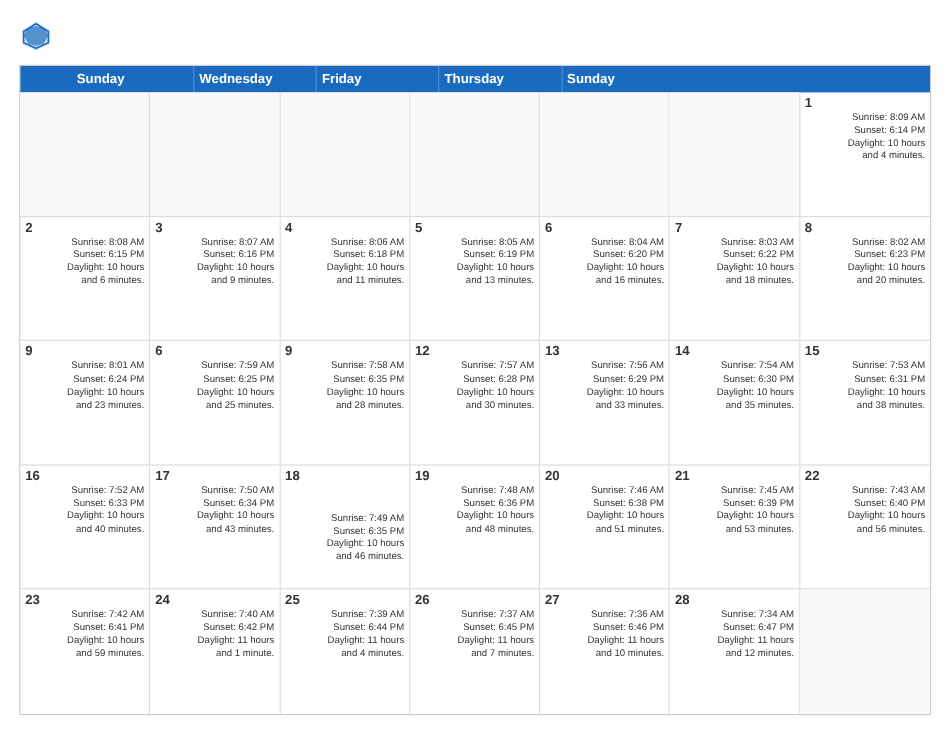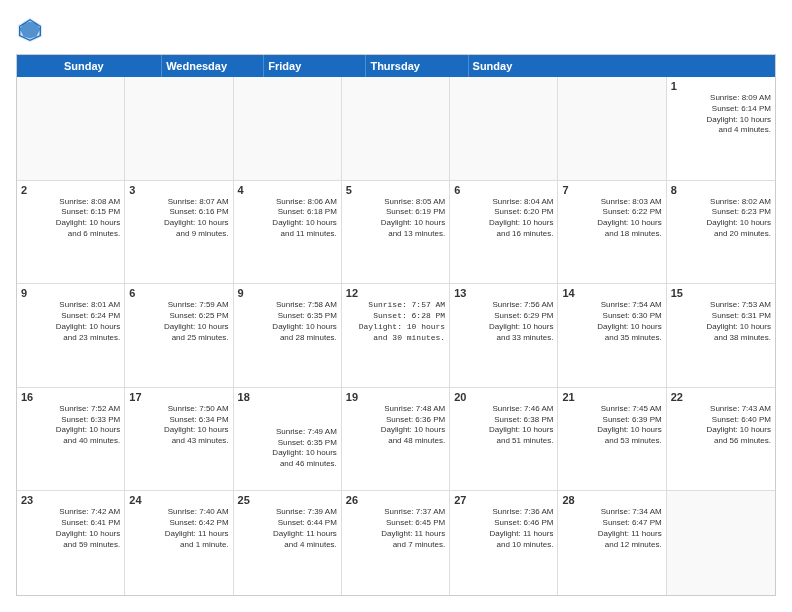--- a/index.html
+++ b/index.html
@@ -225,21 +225,21 @@
           </div>
           <div class="cal-cell">
             <span class="day-num">9</span>
             <div class="cell-info" style="white-space: pre-line;">Sunrise: 7:58 AM
 Sunset: 6:35 PM
 Daylight: 10 hours
 and 28 minutes.</div>
           </div>
           <div class="cal-cell">
             <span class="day-num">12</span>
-            <div class="cell-info" style="white-space: pre-line; font-family: Liberation Mono, monospace;">Sunrise: 7:57 AM
+            <div class="cell-info" style="white-space: pre-line;">Sunrise: 7:57 AM
 Sunset: 6:28 PM
 Daylight: 10 hours
 and 30 minutes.</div>
           </div>
           <div class="cal-cell">
             <span class="day-num">13</span>
             <div class="cell-info" style="white-space: pre-line;">Sunrise: 7:56 AM
 Sunset: 6:29 PM
 Daylight: 10 hours
 and 33 minutes.</div>

